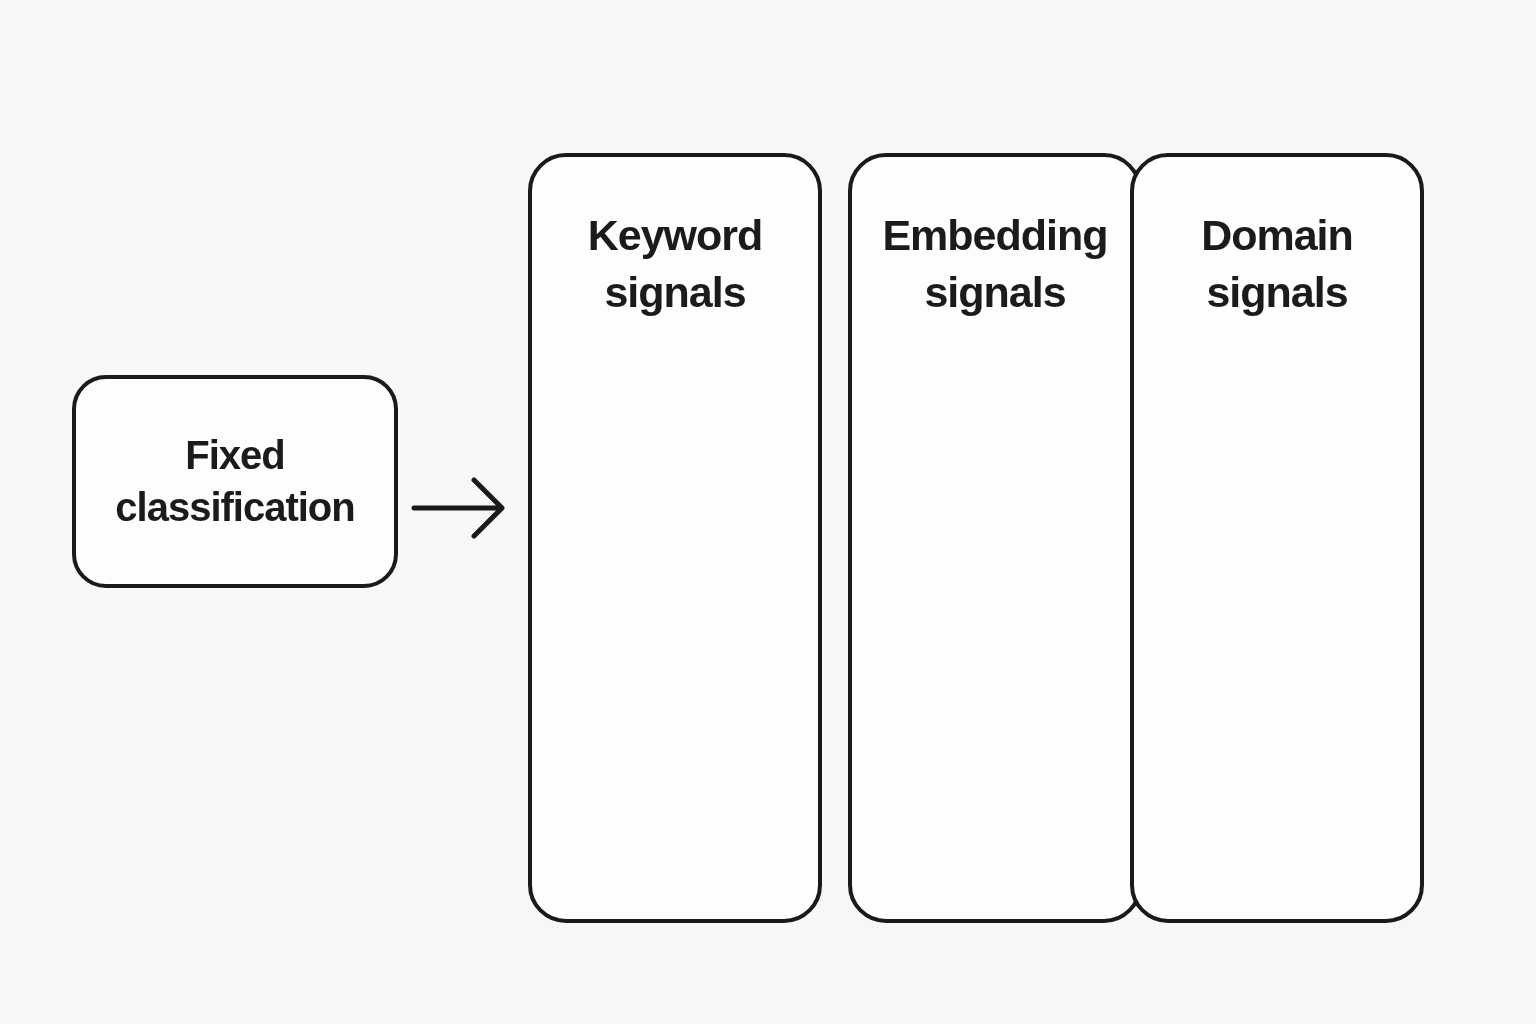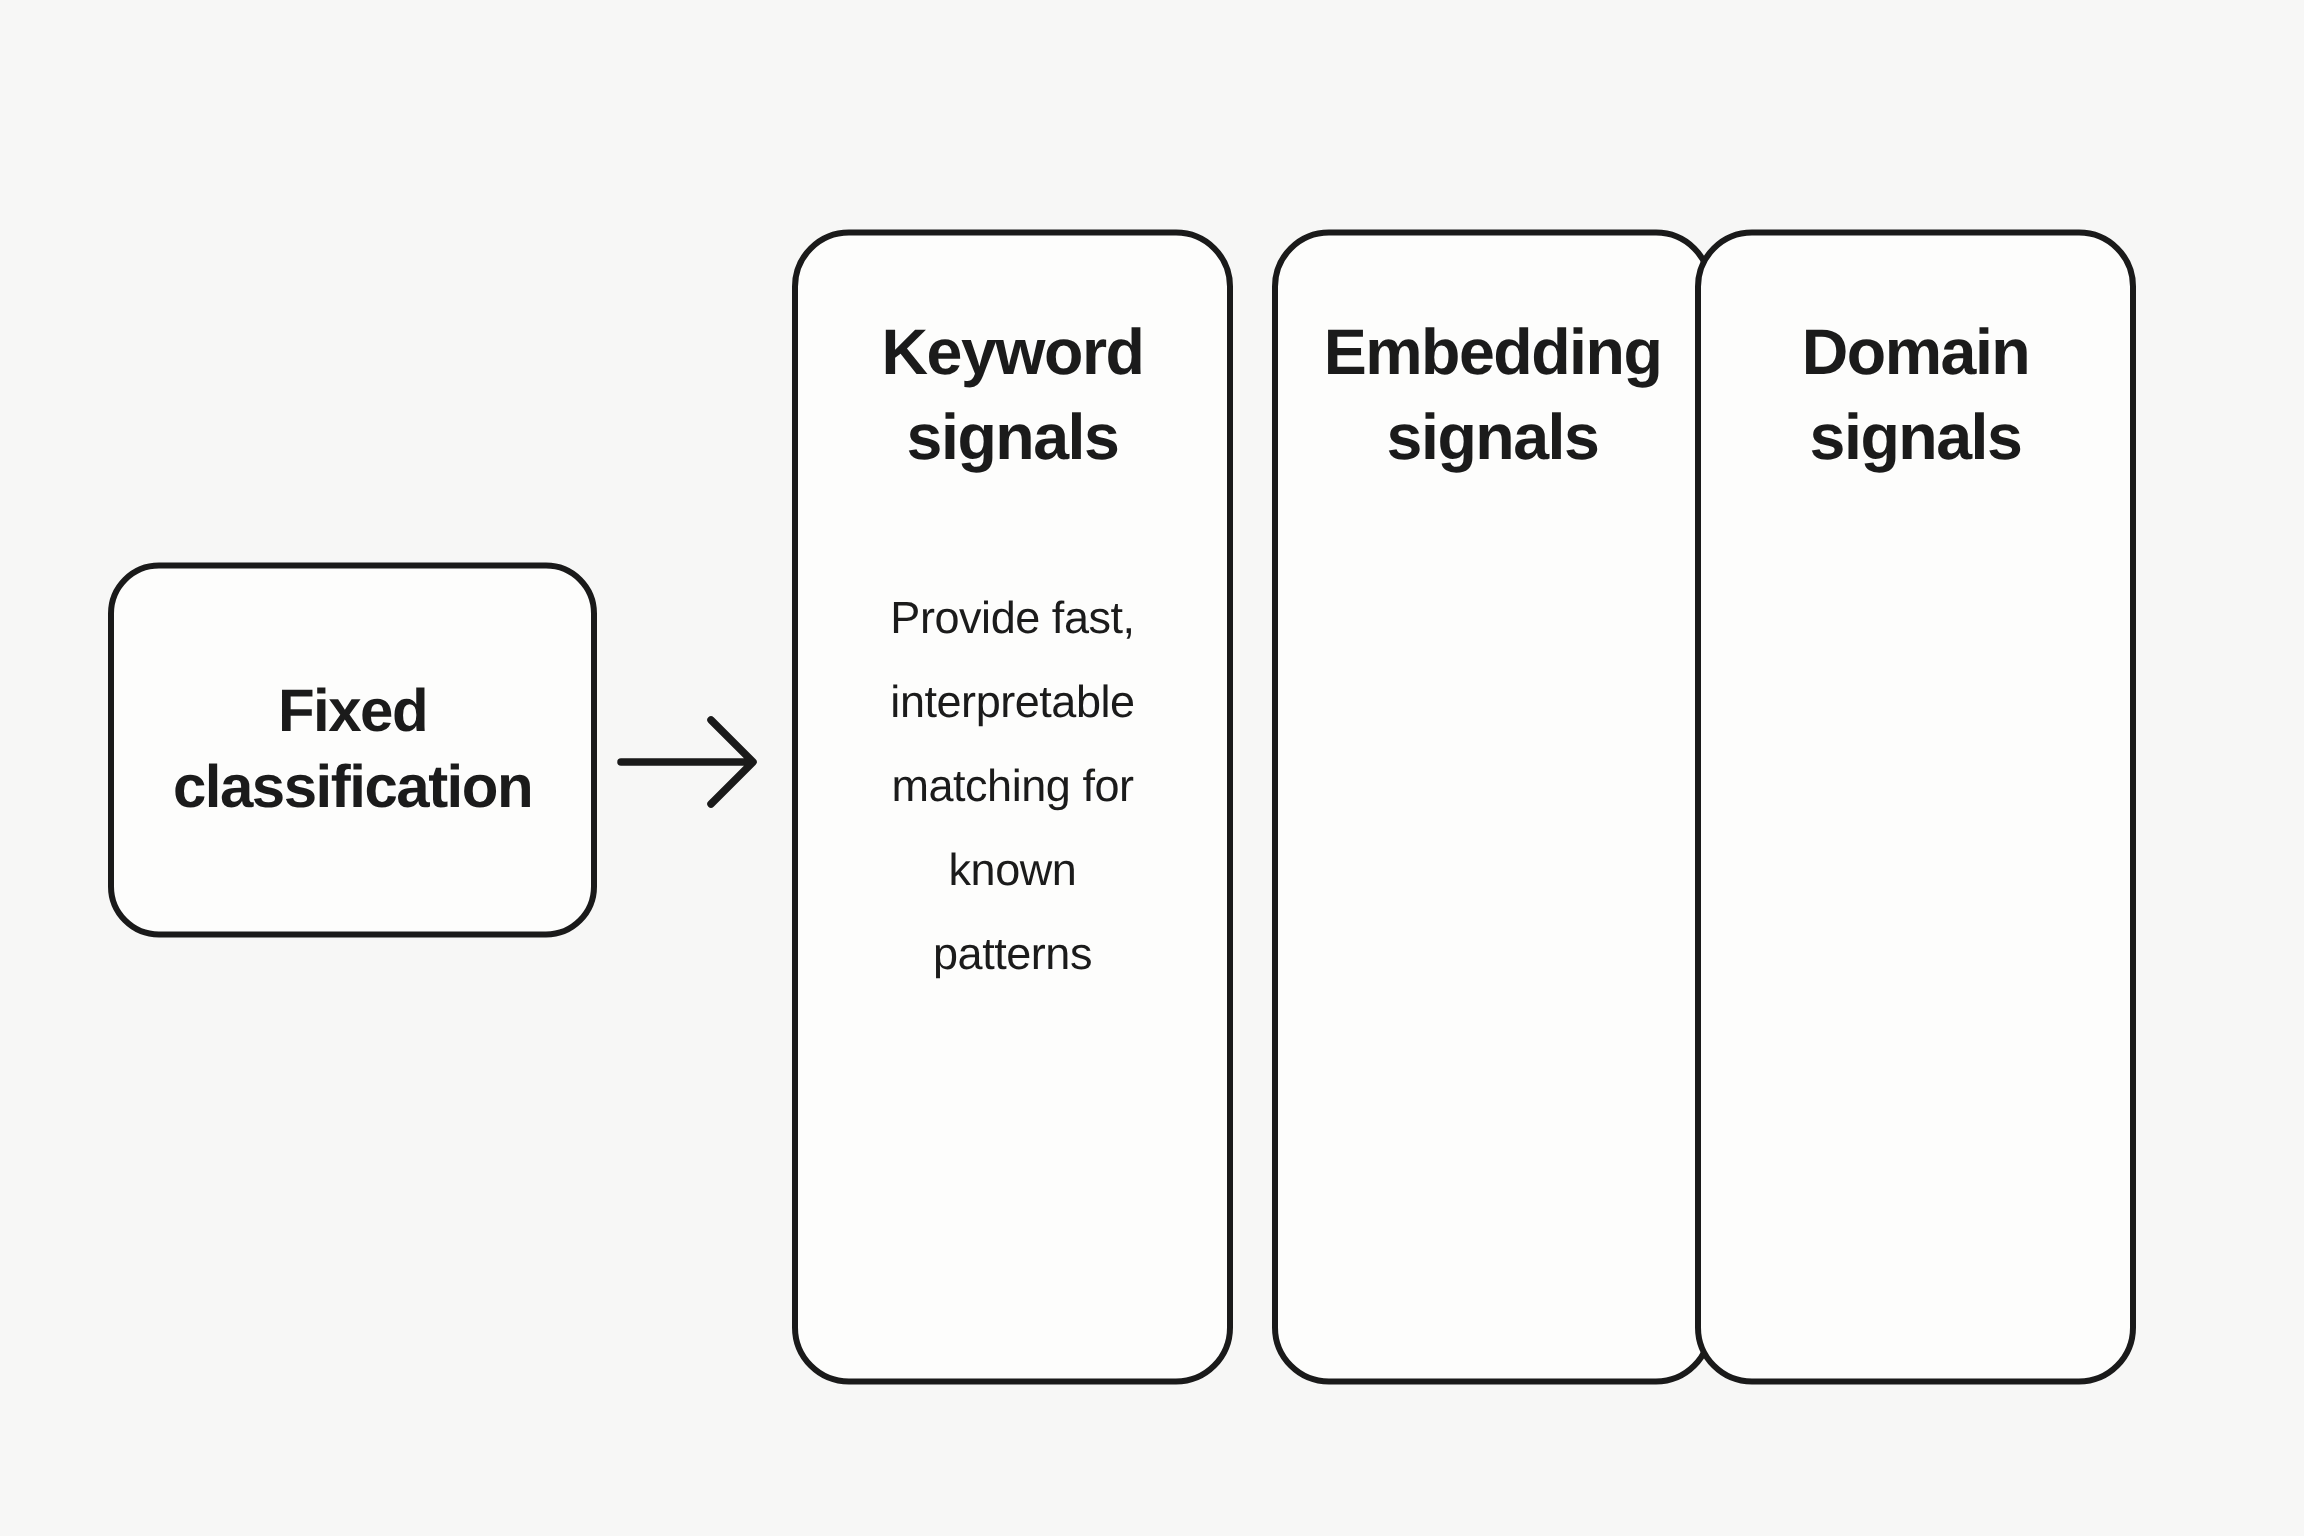--- a/index.html
+++ b/index.html
@@ -20,21 +20,21 @@
     position: absolute;
     inset: 0;
   }
 
   
   .source-node {
     position: absolute;
     left: 72px;
     top: 375px;
     width: 326px;
-    height: 250px;
+    height: 213px;
     box-sizing: border-box;
     background: #fdfdfc;
     border: 4px solid #1a1a1a;
     border-radius: 34px;
     display: flex;
     align-items: center;
     justify-content: center;
   }
   .source-node .label {
     font-size: 40px;
@@ -100,25 +100,20 @@
 classification</div>
   </div>
 
   <svg class="arrow" viewBox="0 0 102 80" aria-hidden="true">
     <path d="M6 40 H90 M66 12 L94 40 L66 68" fill="none" stroke="#1a1a1a" stroke-width="5" stroke-linecap="round" stroke-linejoin="round"></path>
   </svg>
 
   <div class="card card-1">
     <div class="title">Keyword
 signals</div>
-    <div class="body">Provide fast,
-interpretable
-matching for
-known
-patterns</div>
   </div>
 
   <div class="card card-2">
     <div class="title">Embedding
 signals</div>
   </div>
 
   <div class="card card-3">
     <div class="title">Domain
 signals</div>

